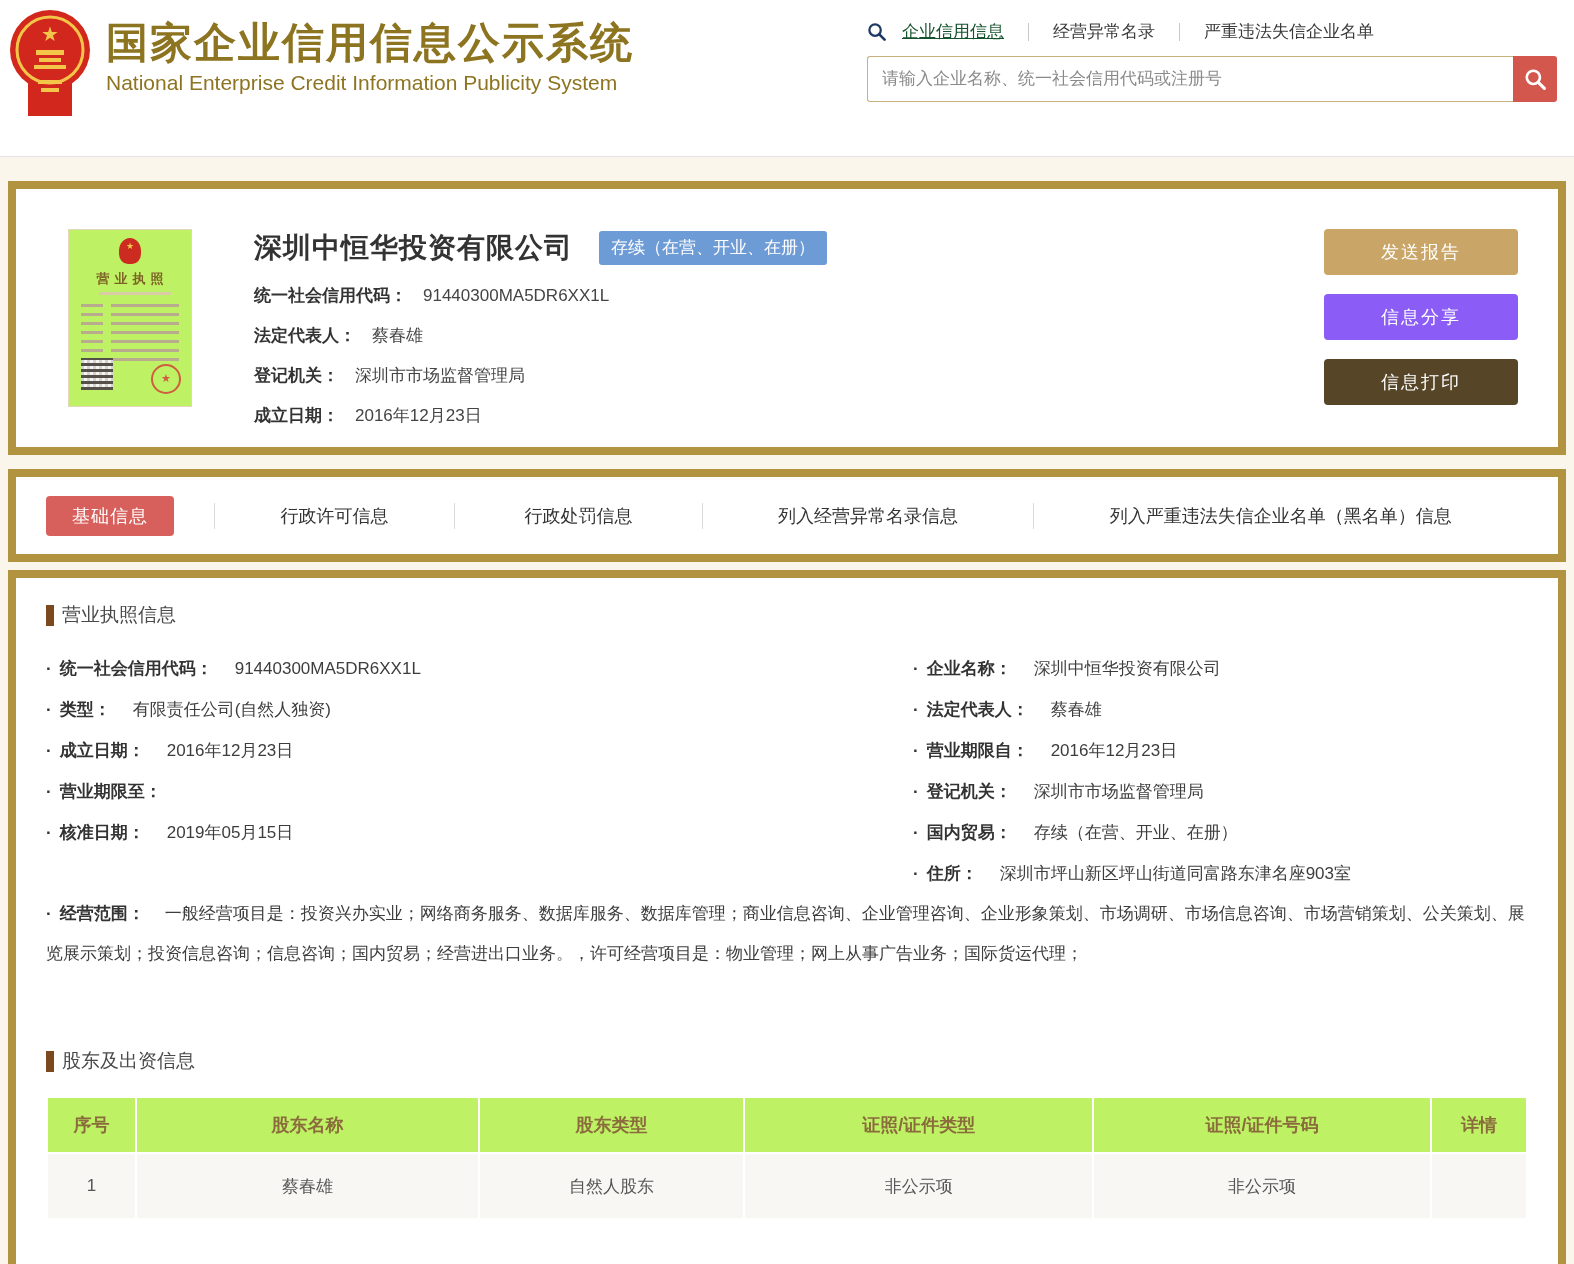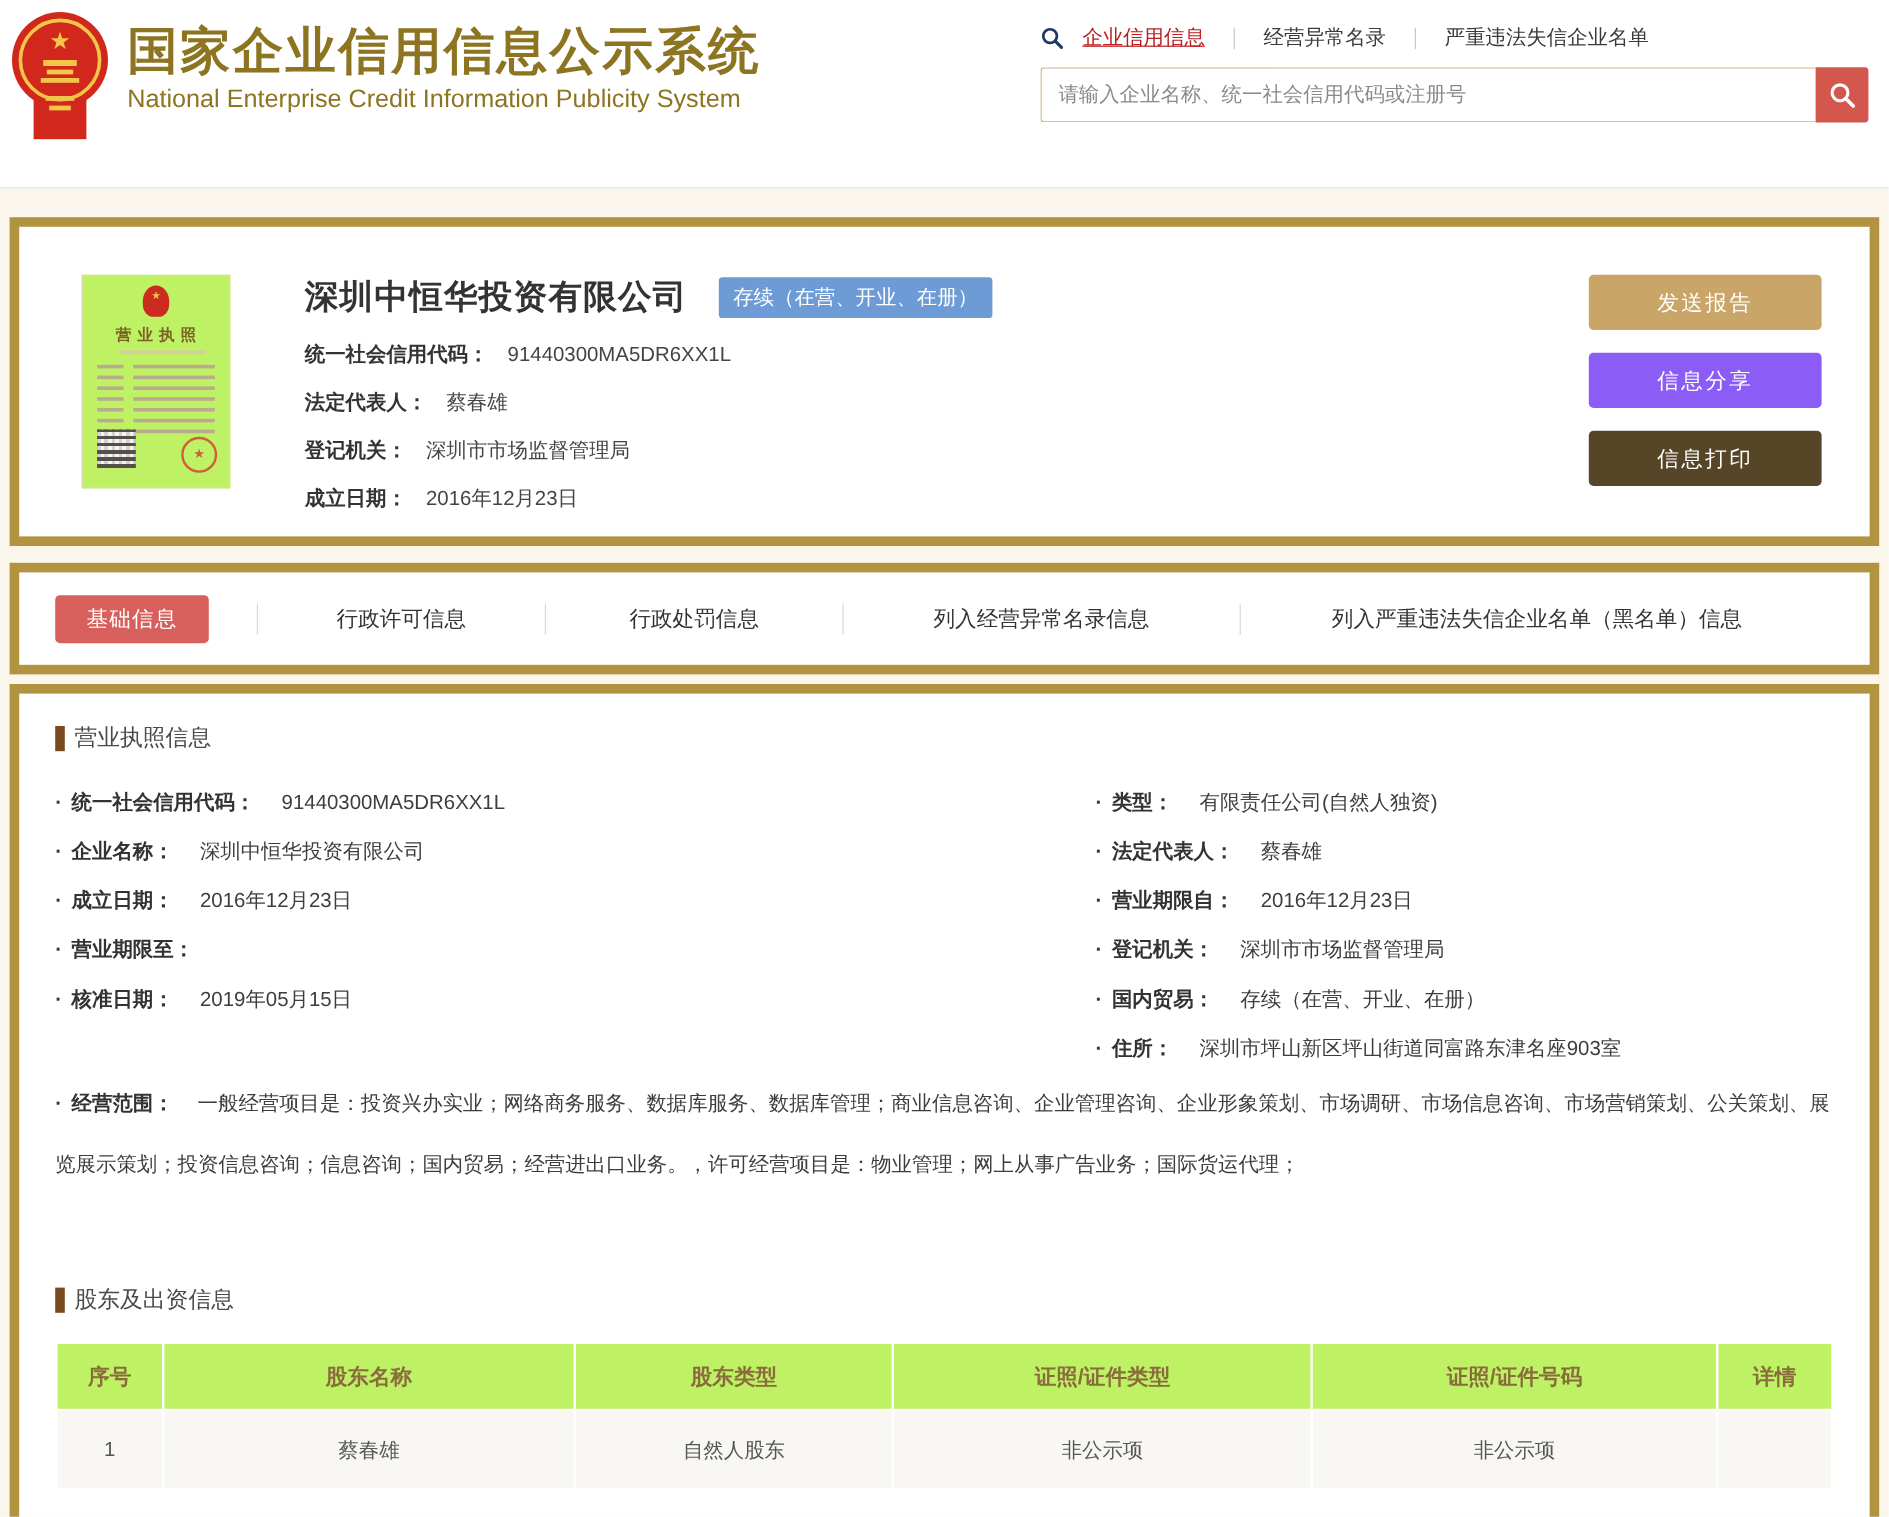--- a/index.html
+++ b/index.html
@@ -10,21 +10,21 @@
   .site-header { position:relative; height:157px; background:#fff; border-bottom:1px solid #e2e2e2; }
   .logo-wrap { position:absolute; left:8px; top:8px; display:flex; align-items:flex-start; }
   .title-block { margin-left:14px; padding-top:12px; }
   .site-title { font-size:42px; font-weight:bold; color:#8d7420; letter-spacing:2px; line-height:1.1; }
   .site-subtitle { font-size:21px; color:#8d7420; margin-top:5px; }
 
   .header-right { position:absolute; right:17px; top:20px; width:690px; }
   .nav-row { display:flex; align-items:center; font-size:17px; }
   .nav-row .mag { margin-right:12px; display:flex; }
   .nav-link { color:#3a3a3a; text-decoration:none; cursor:pointer; padding:0 4px; }
-  .nav-link.active { color:#b91c1c; text-decoration:underline; }
+  .nav-link.active { color:#14532d; text-decoration:underline; }
   .nav-div { width:1px; height:18px; background:#c9c9c9; margin:0 20px; }
   .search-row { margin-top:13px; display:flex; height:46px; }
   .search-row input { flex:1; border:1px solid #c9b17c; border-right:none; border-radius:3px 0 0 3px;
     padding:0 14px; font-size:17px; color:#333; outline:none; background:#fff;
     font-family:"Liberation Sans","DejaVu Sans",sans-serif; }
   .search-row input::placeholder { color:#8a8a8a; }
   .search-btn { width:44px; background:#d4574e; border:none; border-radius:0 3px 3px 0;
     display:flex; align-items:center; justify-content:center; cursor:pointer; }
 
   
@@ -86,21 +86,21 @@
   
   .main-card { margin-top:8px; height:760px; padding:24px 30px; }
   .section-title { display:flex; align-items:center; font-size:19px; color:#4a4a4a; }
   .section-title .bar { width:8px; height:21px; background:#7a4a1e; margin-right:8px; }
 
   .fields-grid { margin-top:20px; display:grid; grid-template-columns:58.5% 41.5%; }
   .field { line-height:41px; font-size:17px; color:#333; white-space:nowrap; overflow:hidden; }
   .field::before { content:"·"; font-weight:bold; margin-right:8px; color:#333; }
   .field b { font-weight:bold; }
   .field .v { margin-left:22px; color:#3d3d3d; }
-  .field.wide { grid-column:1 / -1; white-space:normal; line-height:51px; }
+  .field.wide { grid-column:1 / -1; white-space:normal; line-height:40px; }
   .field.wide .v { margin-left:20px; }
 
   .shareholder-section { margin-top:74px; }
   .sh-table { width:100%; margin-top:22px; border-collapse:collapse; table-layout:fixed; }
   .sh-table th { background:#bef264; color:#8a6c3c; font-size:18px; font-weight:bold;
     height:56px; border:2px solid #fff; text-align:center; }
   .sh-table td { background:#f8f7f3; color:#555; font-size:17px; height:66px;
     border:2px solid #fff; text-align:center; }
 </style>
 </head>
@@ -234,23 +234,23 @@
 
   <div class="card main-card">
 
     <div class="section-title">
       <span class="bar"></span>
       <span>营业执照信息</span>
     </div>
 
     <div class="fields-grid">
       <div class="field"><b>统一社会信用代码：</b><span class="v">91440300MA5DR6XX1L</span></div>
+      <div class="field"><b>企业名称：</b><span class="v">深圳中恒华投资有限公司</span></div>
+
       <div class="field"><b>类型：</b><span class="v">有限责任公司(自然人独资)</span></div>
-
-      <div class="field"><b>企业名称：</b><span class="v">深圳中恒华投资有限公司</span></div>
       <div class="field"><b>法定代表人：</b><span class="v">蔡春雄</span></div>
 
       <div class="field"><b>成立日期：</b><span class="v">2016年12月23日</span></div>
 
       <div class="field"><b>营业期限自：</b><span class="v">2016年12月23日</span></div>
       <div class="field"><b>营业期限至：</b><span class="v"></span></div>
 
       <div class="field"><b>登记机关：</b><span class="v">深圳市市场监督管理局</span></div>
       <div class="field"><b>核准日期：</b><span class="v">2019年05月15日</span></div>
 

